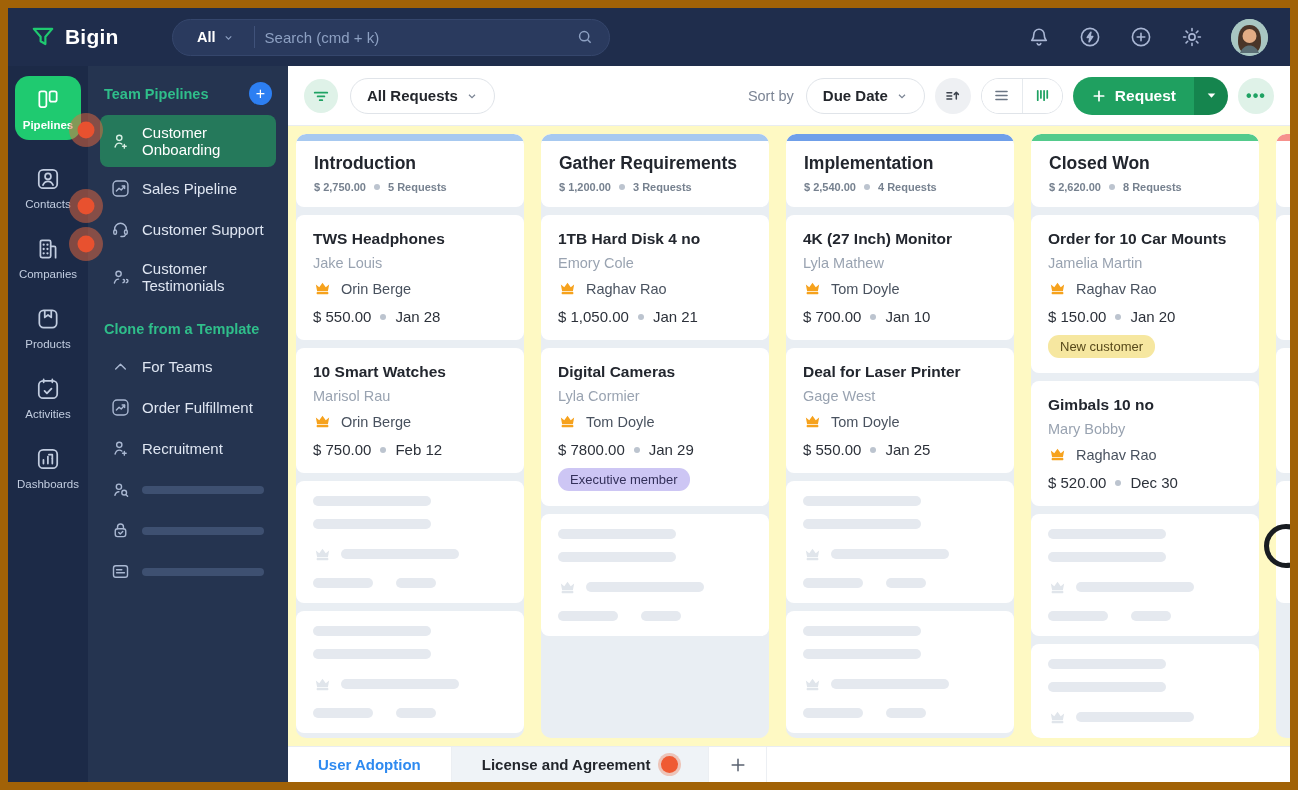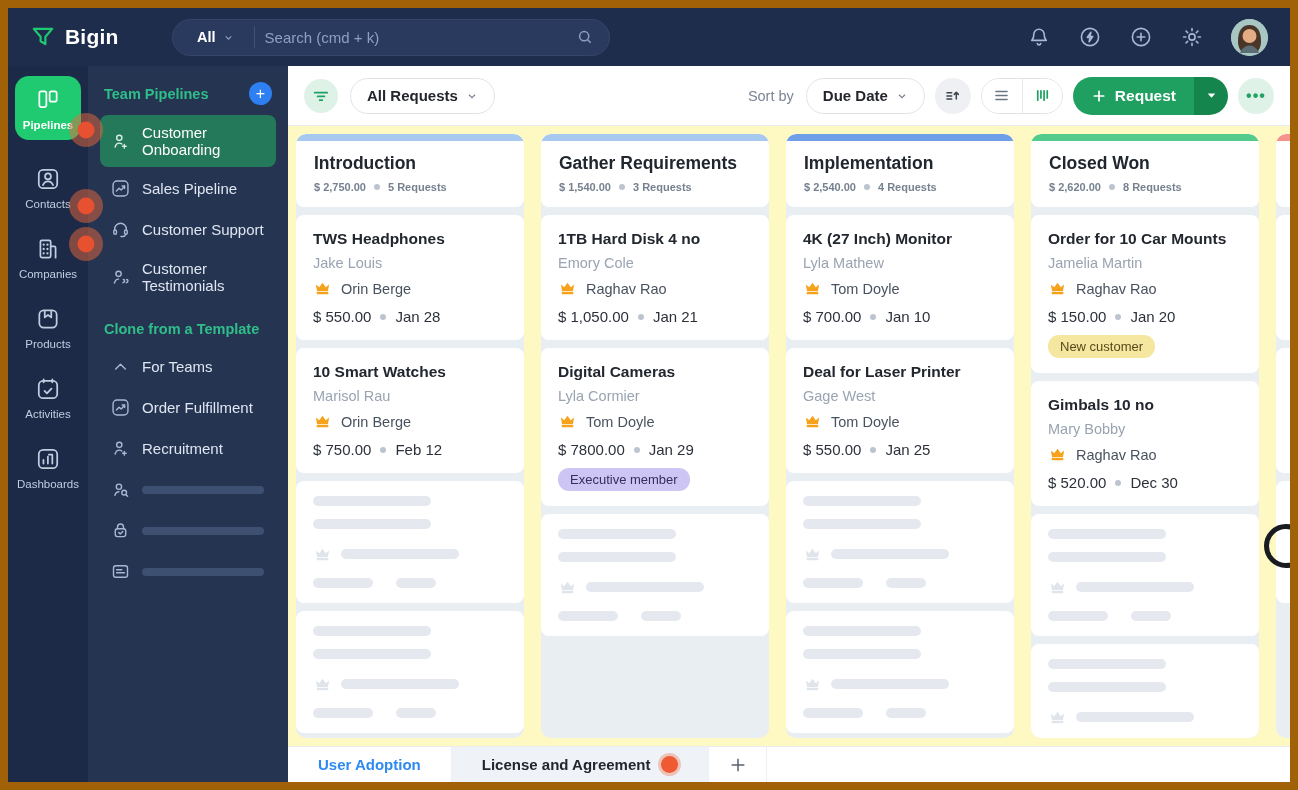--- a/index.html
+++ b/index.html
@@ -455,21 +455,21 @@
                 <div class="sk-bar" style="width:40px; margin-left:14px;"></div>
               </div>
             </div>
           </div>
           <div class="column">
             <div class="col-head">
       <div class="col-accent" style="background:#a7c9f0"></div>
       <div class="col-head-body">
         <div class="col-title">Gather Requirements</div>
         <div class="col-meta">
-                  <span>$ 1,540.00</span>
+                  <span>$ 1,200.00</span>
                   <span class="dot-sep"></span>
                 <span>3 Requests</span>
                 </div>
       </div>
             </div>
             <div class="card">
               <div class="card-title">1TB Hard Disk 4 no</div>
         <div class="card-contact">Emory Cole</div>
         <div class="card-owner">
                 <span><svg class="crown" width="19" height="19" viewBox="0 0 24 24" fill="#f6a21d">

